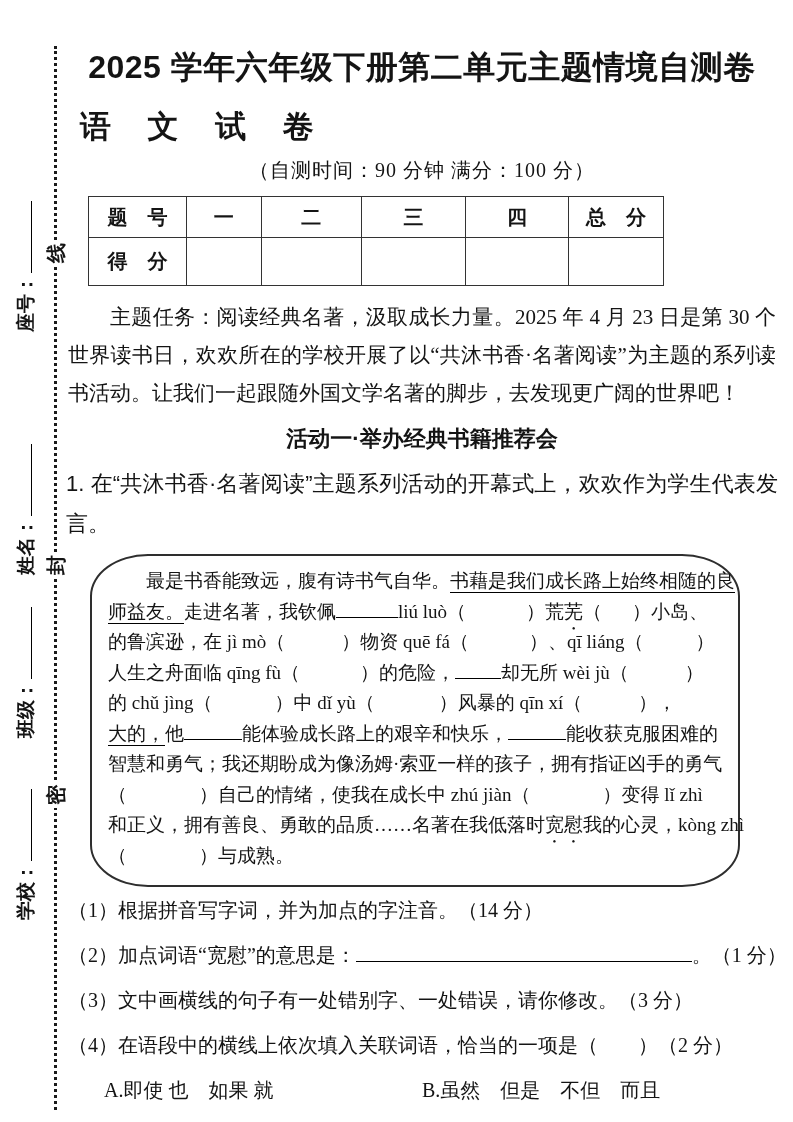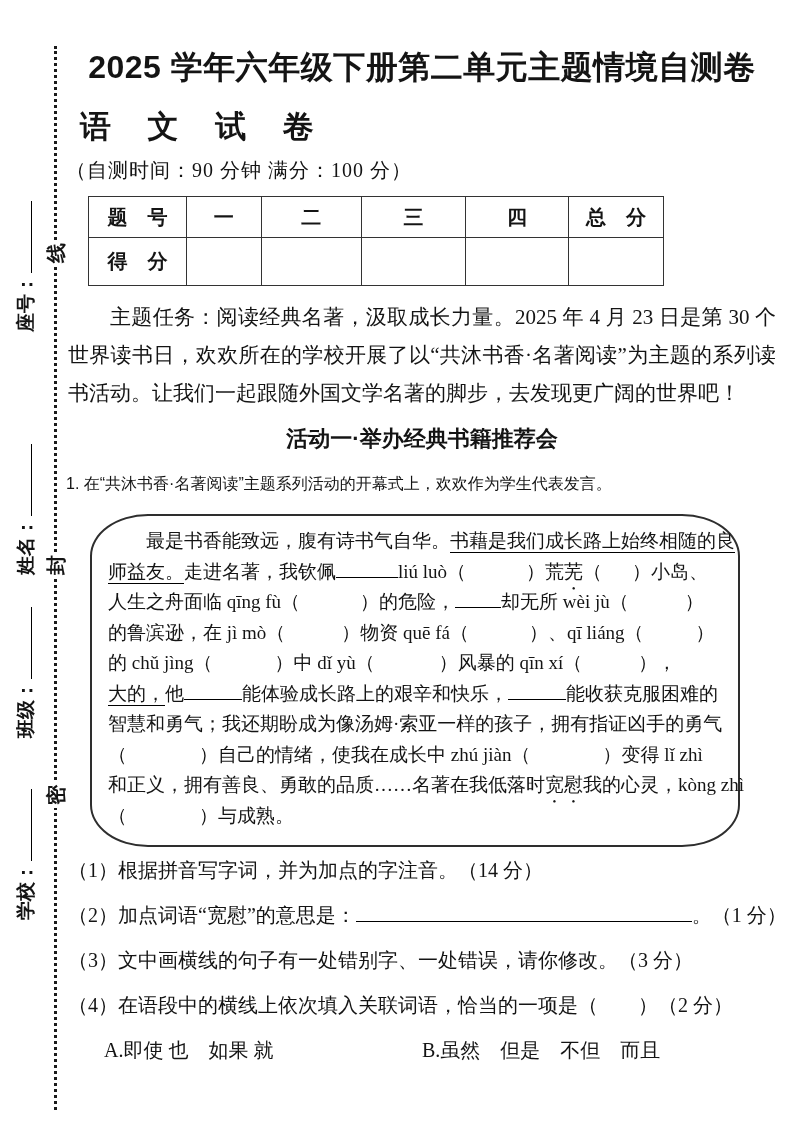--- a/index.html
+++ b/index.html
@@ -37,21 +37,21 @@
   .paper-title{
     font-family:"Liberation Sans","DejaVu Sans",sans-serif;
     font-weight:bold;font-size:32px;text-align:center;margin:6px 0 0;
     letter-spacing:0.5px;white-space:nowrap;
   }
   .paper-subtitle{
     font-family:"Liberation Sans","DejaVu Sans",sans-serif;
     font-weight:bold;font-size:31px;text-align:left;margin:16px 0 0;
     letter-spacing:14px;text-indent:14px;
   }
-  .paper-meta{font-size:20px;margin:9px 0 0;letter-spacing:1px;}
+  .paper-meta{font-size:20px;text-align:center;margin:9px 0 0;letter-spacing:1px;}
 
   table.score{
     border-collapse:collapse;width:576px;margin:12px 0 0 22px;
     font-family:"Liberation Sans",sans-serif;font-size:20px;
   }
   table.score th,table.score td{
     border:1.6px solid #333;text-align:center;font-weight:bold;padding:0;
   }
   table.score .r1 th{height:40px;}
   table.score .r2 td,table.score .r2 th{height:47px;}
@@ -62,21 +62,21 @@
   .intro{
     font-size:21px;line-height:38px;text-indent:2em;margin:12px 2px 0 2px;
     text-align:justify;
   }
   .activity-title{
     font-family:"Liberation Sans","DejaVu Sans",sans-serif;
     font-weight:bold;font-size:22px;text-align:center;margin:12px 0 0;
   }
   .q1-stem{
     font-family:"Liberation Sans","DejaVu Sans",sans-serif;
-    font-size:16px;line-height:40px;margin:10px 0 0 0;text-align:justify;
+    font-size:22px;line-height:40px;margin:10px 0 0 0;text-align:justify;
   }
 
   
   .speech-box{
     margin:10px 0 0 24px;width:650px;
     border:2px solid #2e2e2e;border-radius:58px/42px;
     padding:10px 14px 14px 16px;box-sizing:border-box;
   }
   .box-line{
     font-size:19px;line-height:30.5px;white-space:nowrap;height:30.5px;
@@ -156,22 +156,22 @@
     <p class="intro">主题任务：阅读经典名著，汲取成长力量。2025 年 4 月 23 日是第 30 个世界读书日，欢欢所在的学校开展了以“共沐书香·名著阅读”为主题的系列读书活动。让我们一起跟随外国文学名著的脚步，去发现更广阔的世界吧！</p>
 
     <div class="activity-title">活动一·举办经典书籍推荐会</div>
 
     <div class="q1-stem">1. 在“共沐书香·名著阅读”主题系列活动的开幕式上，欢欢作为学生代表发言。</div>
 
     <div class="speech-box">
       <div>
           <div class="box-line"><span>　　最是书香能致远，腹有诗书气自华。</span><span class="u">书藉是我们成长路上始终相随的良</span></div>
           <div class="box-line"><span class="u">师益友。</span><span>走进名著，我钦佩</span><span class="blank" style="width: 62px;"></span><span>liú luò（</span><span class="gap" style="width: 60px;"></span><span>）荒</span><span class="dotc">芜</span><span>（</span><span class="gap" style="width: 30px;"></span><span>）小岛、</span></div>
+          <div class="box-line"><span>的鲁滨逊，在 jì mò（</span><span class="gap" style="width: 56px;"></span><span>）物资 quē fá（</span><span class="gap" style="width: 60px;"></span><span>）、qī liáng（</span><span class="gap" style="width: 52px;"></span><span>）</span></div>
           <div class="box-line"><span>人生之舟面临 qīng fù（</span><span class="gap" style="width: 60px;"></span><span>）的危险，</span><span class="blank" style="width: 46px;"></span><span>却无所 wèi jù（</span><span class="gap" style="width: 56px;"></span><span>）</span></div>
-          <div class="box-line"><span>的鲁滨逊，在 jì mò（</span><span class="gap" style="width: 56px;"></span><span>）物资 quē fá（</span><span class="gap" style="width: 60px;"></span><span>）、qī liáng（</span><span class="gap" style="width: 52px;"></span><span>）</span></div>
           <div class="box-line"><span>的 chǔ jìng（</span><span class="gap" style="width: 62px;"></span><span>）中 dǐ yù（</span><span class="gap" style="width: 64px;"></span><span>）风暴的 qīn xí（</span><span class="gap" style="width: 56px;"></span><span>），</span></div>
           <div class="box-line"><span class="u">大的，</span><span>他</span><span class="blank" style="width: 58px;"></span><span>能体验成长路上的艰辛和快乐，</span><span class="blank" style="width: 58px;"></span><span>能收获克服困难的</span></div>
           <div class="box-line"><span>智慧和勇气；我还期盼成为像汤姆·索亚一样的孩子，拥有指证凶手的勇气</span></div>
           <div class="box-line"><span>（</span><span class="gap" style="width: 72px;"></span><span>）自己的情绪，使我在成长中 zhú jiàn（</span><span class="gap" style="width: 72px;"></span><span>）变得 lǐ zhì</span></div>
           <div class="box-line"><span>和正义，拥有善良、勇敢的品质……名著在我低落时</span><span class="dotc">宽</span><span class="dotc">慰</span><span>我的心灵，kòng zhì</span></div>
           <div class="box-line"><span>（</span><span class="gap" style="width: 72px;"></span><span>）与成熟。</span></div>
         </div>
     </div>
 
     <div class="subqs">

